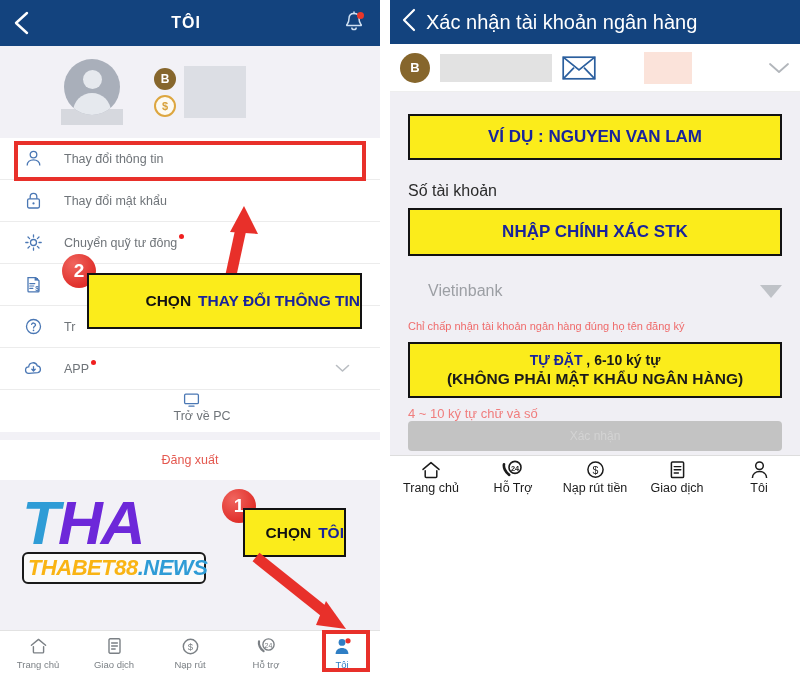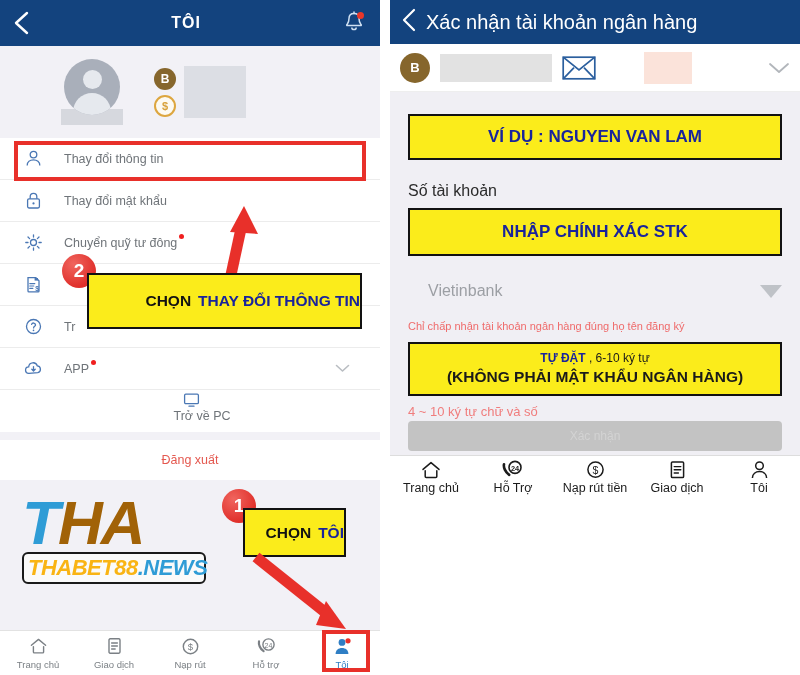--- a/index.html
+++ b/index.html
@@ -83,21 +83,21 @@
   .logout-card {
     background:#ffffff; height: 40px; margin-top: 8px;
     display:flex; align-items:center; justify-content:center;
   }
   .logout-text { color:#e4584f; font-size: 12.5px; }
 
   
   .brand { position: absolute; left: 22px; top: 498px; width: 220px; }
   .brand-tha { font-size: 62px; font-weight: bold; font-style: italic; line-height: 0.82; letter-spacing: -2px;}
   .brand-tha .t { color:#2f9cd6; }
-  .brand-tha .ha { color:#a16207; }
+  .brand-tha .ha { color:#6d28d9; }
   .brand-sub {
     border: 2px solid #1a1a1a; border-radius: 6px; background: #fafafa;
     text-align:center; padding: 1px 4px; margin-top: 3px; width: 184px;
     font-style: italic; font-weight: bold; font-size: 22px; letter-spacing: -0.5px;
   }
   .brand-sub .o { color:#f9b414; }
   .brand-sub .b { color:#2f9cd6; }
 
   
   .botnav-left {
@@ -148,21 +148,21 @@
   .tri-dn { width:0; height:0; border-left: 11px solid transparent; border-right: 11px solid transparent; border-top: 13px solid #bfc2c7; }
 
   .red-note { margin-top: 20px; font-size: 11px; color:#ef6b6b; }
 
   .check-row { margin-top: 14px; display:flex; align-items:flex-start; gap: 12px; }
   .chkbox { width: 40px; height: 40px; background:#2d8bdd; border-radius:3px; flex:0 0 40px;
     display:flex; align-items:center; justify-content:center; }
   .chk-text { font-size: 13.5px; color:#3a3d41; line-height: 1.38; padding-top: 2px; }
 
   .yb3 { margin-top: 10px; padding: 7px 4px; flex-direction: column; line-height: 1.3; }
-  .yb3 .l1 { font-size: 12px; color:#1a1a1a; font-weight:normal; }
+  .yb3 .l1 { font-size: 14px; color:#1a1a1a; font-weight:bold; }
   .yb3 .l1 b { color:#19249c; }
   .yb3 .l2 { font-size: 15.5px; color:#1a1a1a; font-weight:bold; }
   .pink-note { margin-top: 8px; font-size: 13px; color:#f07d7d; }
 
   .disabled-btn {
     position:absolute; left: 18px; right: 18px; bottom: 48px; height: 30px;
     background:#c3c3c3; border-radius:4px; display:flex; align-items:center; justify-content:center;
     color: #d3d3d3; font-size: 12px; overflow:hidden;
   }
 

